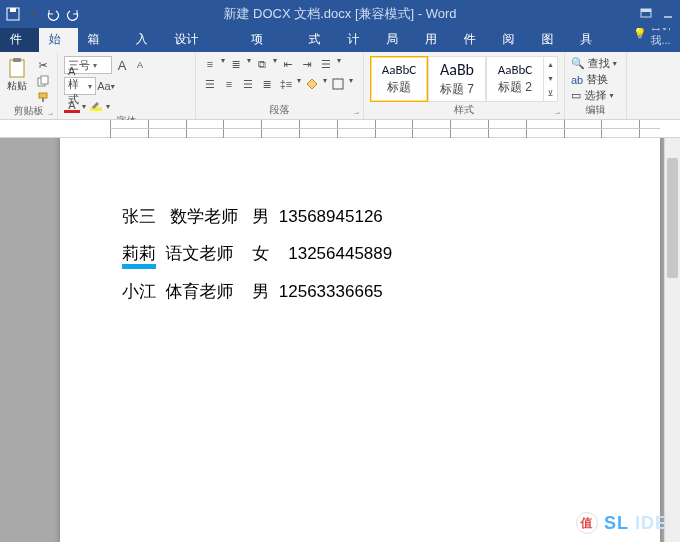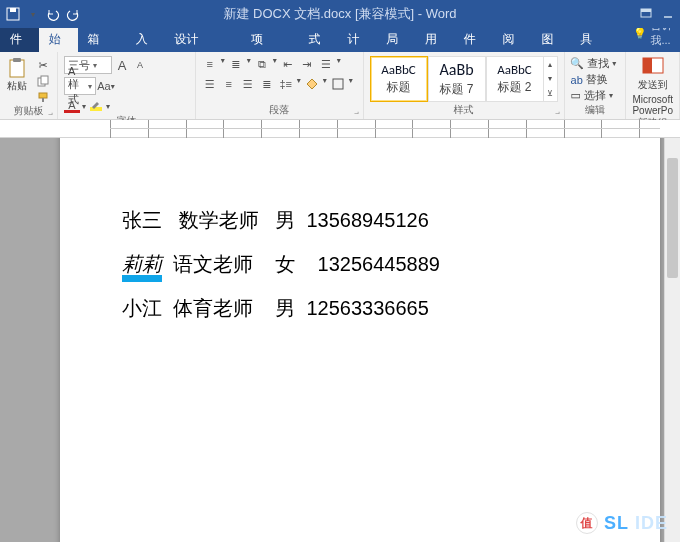--- a/index.html
+++ b/index.html
@@ -51,23 +51,23 @@
 .edit-item{display:flex;align-items:center;gap:3px;white-space:nowrap;}
 
 .newgrp{display:flex;flex-direction:column;align-items:center;justify-content:center;gap:2px;}
 
 .ruler{height:18px;background:#fff;border-bottom:1px solid #d4d4d4;position:relative;}
 .ruler-h{position:absolute;left:110px;right:20px;top:0;height:18px;background:repeating-linear-gradient(to right,#999 0,#999 1px,transparent 1px,transparent 37.8px);}
 .ruler-h::before{content:"";position:absolute;left:0;right:0;top:8px;height:1px;background:#ccc;}
 
 .doc-area{position:absolute;top:138px;left:0;right:0;bottom:0;background:#a9a9a9;overflow:hidden;}
 .page{position:absolute;left:60px;top:-10px;width:600px;height:800px;background:#fff;box-shadow:0 2px 6px rgba(0,0,0,.3);}
-.content{padding:70px 0 0 62px;font-family:"SimSun","宋体";font-size:20px;color:#000;line-height:2.2;}
+.content{padding:70px 0 0 62px;font-family:"SimSun","宋体";font-size:17px;color:#000;line-height:2.2;}
 .content .row{white-space:pre;}
-.redline{border-bottom:7px solid #0ea5e9;display:inline-block;line-height:1.1;font-style:italic;}
+.redline{border-bottom:5px solid #0ea5e9;display:inline-block;line-height:1.1;}
 .scroll-v{position:absolute;right:0;top:0;bottom:0;width:16px;background:#efefef;border-left:1px solid #d9d9d9;}
 .scroll-thumb{position:absolute;left:2px;right:2px;top:20px;height:120px;background:#c7c7c7;border-radius:2px;}
 
 .watermark{position:absolute;right:12px;bottom:8px;font-size:18px;font-weight:bold;letter-spacing:1px;color:#39a7ff;display:flex;align-items:center;gap:6px;opacity:.9;}
 .watermark .txt2{color:#c8e5ff;}
 .wm-ico{width:22px;height:22px;border-radius:50%;background:#fff;border:1px solid #ddd;display:flex;align-items:center;justify-content:center;color:#d33;font-size:12px;}
 
 svg{display:block;}
 </style>
 </head>
@@ -279,33 +279,20 @@
         <div class="edit-item">
             <span>▭</span>
             <span>选择</span>
             <span class="chev">▾</span>
           </div>
       </div>
     </div>
     <div class="group-label noexp">编辑</div>
   </div>
 
-  <div class="group" style="flex:1;">
-    <div class="group-body" style="justify-content:center;width:100%;">
-      <div class="newgrp">
-        <svg width="22" height="20">
-            <rect x="1" y="2" width="20" height="15" fill="#fff" stroke="#d04727"></rect>
-            <rect x="1" y="2" width="9" height="15" fill="#d04727"></rect>
-          </svg>
-        <span style="font-size:10px">发送到</span>
-        <span style="font-size:10px">Microsoft PowerPo</span>
-      </div>
-    </div>
-    <div class="group-label noexp">新建组</div>
-  </div>
 </div>
 
 <div class="ruler">
     <div class="ruler-h"></div>
   </div>
 
 <div class="doc-area">
   <div class="page">
     <div class="content" id="doc-content">
         <div class="row"><span>张三</span>   数学老师   男  13568945126</div>

